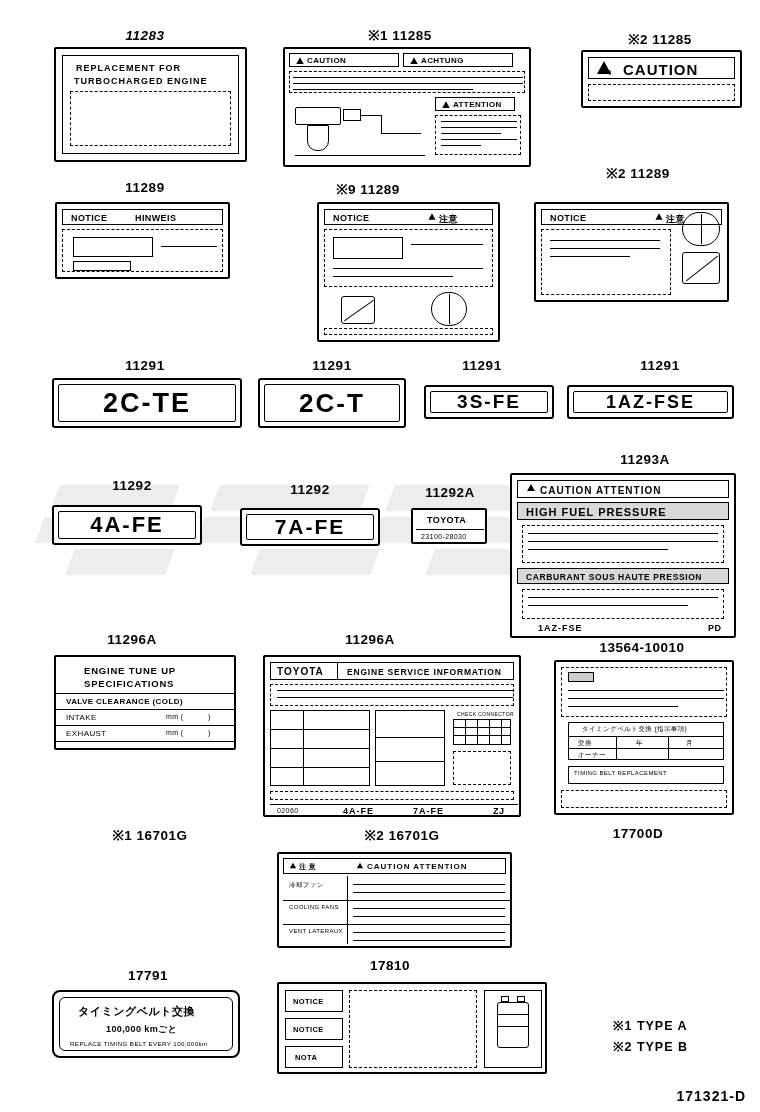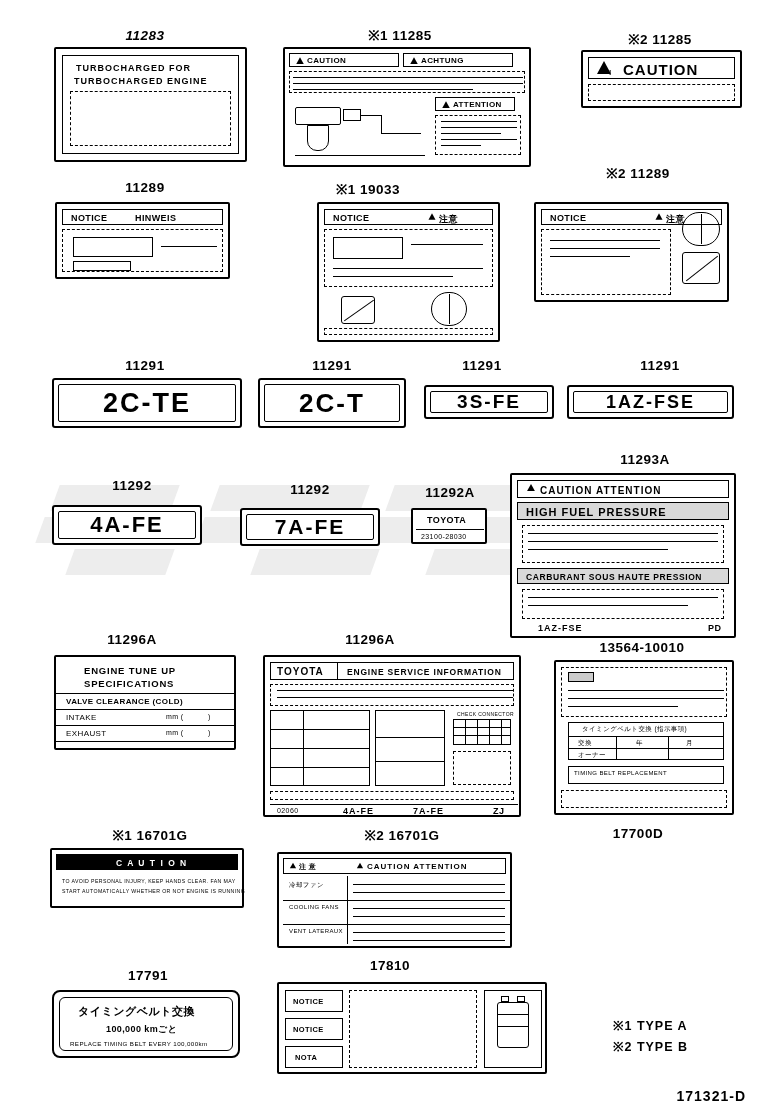--- a/index.html
+++ b/index.html
@@ -73,21 +73,21 @@
     <div class="wm-shape" style="left:300px;top:62px;width:60px;height:26px;transform:skewX(-20deg);"></div>
     <div class="wm-shape" style="left:255px;top:94px;width:120px;height:26px;transform:skewX(-20deg);"></div>
     <div class="wm-shape" style="left:390px;top:30px;width:150px;height:26px;transform:skewX(-20deg);"></div>
     <div class="wm-shape" style="left:375px;top:62px;width:150px;height:26px;transform:skewX(-20deg);"></div>
     <div class="wm-shape" style="left:430px;top:94px;width:110px;height:26px;transform:skewX(-20deg);"></div>
   </div>
 
   <div class="pno" style="left:85px;top:28px;width:120px;font-style:italic;">11283</div>
   <div class="lbl" style="left:54px;top:47px;width:193px;height:115px;">
     <div class="inner" style="left:6px;top:6px;right:6px;bottom:6px;"></div>
-    <div class="txt b" style="left:20px;top:14px;font-size:9px;letter-spacing:1px;">TURBOCHARGED  FOR</div>
+    <div class="txt b" style="left:20px;top:14px;font-size:9px;letter-spacing:1px;">REPLACEMENT  FOR</div>
     <div class="txt b" style="left:18px;top:27px;font-size:9px;letter-spacing:1px;">TURBOCHARGED  ENGINE</div>
     <div class="inner dash" style="left:14px;top:42px;right:14px;bottom:14px;border-color:#000;"></div>
   </div>
 
   <div class="pno" style="left:340px;top:26px;width:120px;">※1  11285</div>
   <div class="lbl" style="left:283px;top:47px;width:248px;height:120px;">
     <div class="inner" style="left:4px;top:4px;width:110px;height:14px;"></div>
     <div class="tri" style="left:10px;top:7px;transform:scale(.75);"></div>
     <div class="txt b" style="left:22px;top:7px;">CAUTION</div>
     <div class="inner" style="left:118px;top:4px;width:110px;height:14px;"></div>
@@ -129,21 +129,21 @@
   <div class="lbl" style="left:55px;top:202px;width:175px;height:77px;">
     <div class="inner" style="left:5px;top:5px;right:5px;height:16px;"></div>
     <div class="txt b" style="left:14px;top:9px;font-size:9px;">NOTICE</div>
     <div class="txt b" style="left:78px;top:9px;font-size:9px;">HINWEIS</div>
     <div class="inner dash" style="left:5px;top:25px;right:5px;bottom:5px;"></div>
     <div class="inner" style="left:16px;top:33px;width:80px;height:20px;"></div>
     <div class="inner" style="left:16px;top:57px;width:58px;height:10px;"></div>
     <div class="line" style="left:104px;top:42px;width:56px;"></div>
   </div>
 
-  <div class="pno" style="left:308px;top:180px;width:120px;">※1 19033</div>
+  <div class="pno" style="left:308px;top:180px;width:120px;">※9 11289</div>
   <div class="lbl" style="left:317px;top:202px;width:183px;height:140px;">
     <div class="inner" style="left:5px;top:5px;right:5px;height:16px;"></div>
     <div class="txt b" style="left:14px;top:9px;font-size:9px;">NOTICE</div>
     <div class="tri" style="left:108px;top:8px;transform:scale(.7);"></div>
     <div class="txt b" style="left:120px;top:9px;font-size:9px;">注意</div>
     <div class="inner dash" style="left:5px;top:25px;right:5px;height:58px;"></div>
     <div class="inner" style="left:14px;top:33px;width:70px;height:22px;"></div>
     <div class="line" style="left:92px;top:40px;width:72px;"></div>
     <div class="line" style="left:14px;top:64px;width:150px;"></div>
     <div class="line" style="left:14px;top:72px;width:120px;"></div>
@@ -303,26 +303,20 @@
     <div class="txt" style="left:22px;top:77px;font-size:6.5px;">交換</div>
     <div class="txt" style="left:80px;top:77px;font-size:6.5px;">年</div>
     <div class="txt" style="left:130px;top:77px;font-size:6.5px;">月</div>
     <div class="txt" style="left:22px;top:89px;font-size:6.5px;">オーナー</div>
     <div class="inner" style="left:12px;top:104px;width:156px;height:18px;"></div>
     <div class="txt" style="left:18px;top:108px;font-size:6px;">TIMING BELT REPLACEMENT</div>
     <div class="inner dash" style="left:5px;top:128px;right:5px;bottom:5px;"></div>
   </div>
 
   <div class="pno" style="left:80px;top:826px;width:140px;">※1 16701G</div>
-  <div class="lbl" style="left:50px;top:848px;width:194px;height:60px;">
-    <div class="inner" style="left:4px;top:4px;right:4px;height:16px;background:#000;"></div>
-    <div class="txt b" style="left:64px;top:8px;font-size:8.5px;color:#fff;letter-spacing:1.5px;">C A U T I O N</div>
-    <div class="txt" style="left:10px;top:28px;font-size:5.2px;">TO AVOID PERSONAL INJURY, KEEP HANDS CLEAR. FAN MAY</div>
-    <div class="txt" style="left:10px;top:38px;font-size:5.2px;">START AUTOMATICALLY WHETHER OR NOT ENGINE IS RUNNING</div>
-  </div>
 
   <div class="pno" style="left:332px;top:826px;width:140px;">※2 16701G</div>
   <div class="lbl" style="left:277px;top:852px;width:235px;height:96px;">
     <div class="inner" style="left:4px;top:4px;right:4px;height:16px;"></div>
     <div class="tri" style="left:9px;top:7px;transform:scale(.62);"></div>
     <div class="txt b" style="left:20px;top:8px;font-size:7px;">注  意</div>
     <div class="tri" style="left:76px;top:7px;transform:scale(.62);"></div>
     <div class="txt b" style="left:88px;top:8px;font-size:8px;letter-spacing:1px;">CAUTION    ATTENTION</div>
     <div class="vline" style="left:68px;top:22px;height:68px;"></div>
     <div class="txt" style="left:10px;top:27px;font-size:6.5px;">冷却ファン</div>

